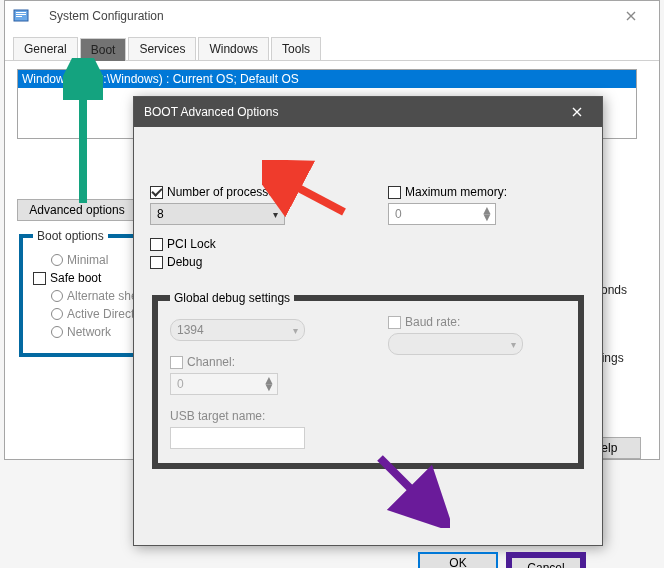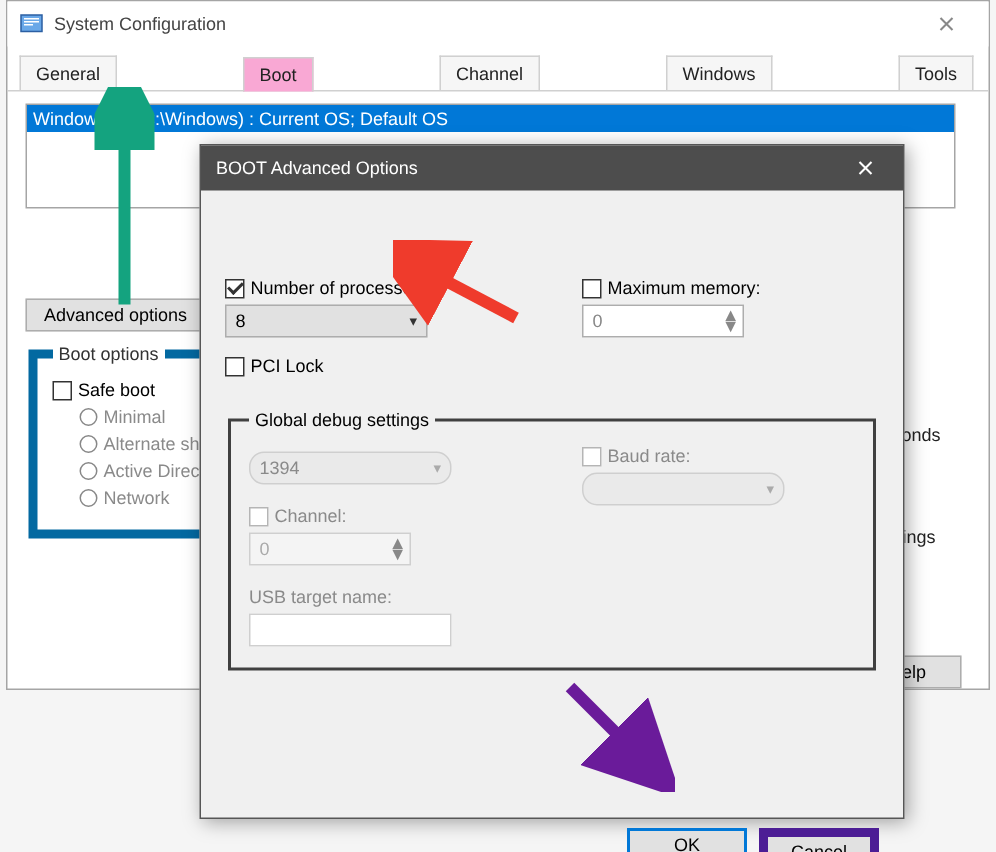--- a/index.html
+++ b/index.html
@@ -7,46 +7,45 @@
 
   
   .sysconfig {
     position: absolute; left: 4px; top: 0; width: 656px; height: 460px;
     background: #ffffff; border: 1px solid #a5a5a5;
   }
   .sysconfig-titlebar {
     height: 30px; display: flex; align-items: center; justify-content: space-between;
     padding: 0 8px; background: #ffffff;
   }
-  .sysconfig-title { display: flex; align-items: center; gap: 7px; color: #444; }
+  .sysconfig-title { display: flex; align-items: center; gap: 20px; color: #444; }
   .sysconfig-icon { width: 16px; height: 16px; }
   .sysconfig-close { width: 40px; height: 24px; display: flex; align-items: center; justify-content: center; color: #888; }
   .tabs {
     display: flex; padding: 6px 8px 0 8px; border-bottom: 1px solid #d0d0d0; gap: 0;
     position: relative;
-    justify-content: space-between;
   }
   .tab {
     padding: 4px 10px; border: 1px solid #d0d0d0; border-bottom: none;
     background: #f6f6f6; margin-right: 2px; color: #222;
   }
-  .tab.active { background: #f9a8d4; position: relative; top: 1px; }
+  .tab.active { background: #737373; position: relative; top: 1px; }
   .tabbody { padding: 8px 12px; }
   .bootlist {
     width: 620px; height: 70px; border: 1px solid #a5a5a5; background: #fff;
   }
   .bootlist-row {
     background: #0178d7; color: #fff; padding: 2px 4px; white-space: nowrap; overflow: hidden;
   }
   .adv-btn {
     margin-top: 60px; width: 120px; height: 22px; background: #e1e1e1;
     border: 1px solid #adadad; text-align: center; line-height: 20px;
   }
   .bootopts {
-    margin-top: 8px; border: 6px solid #0369a1; padding: 10px; width: 190px;
+    margin-top: 8px; border: 4px solid #0369a1; padding: 10px; width: 190px;
   }
   .bootopts legend { padding: 0 4px; color: #333; }
   .chk-row { display: flex; align-items: center; gap: 4px; margin-bottom: 4px; }
   .chk { width: 13px; height: 13px; border: 1px solid #333; background: #fff; display: inline-block; }
   .radio { width: 12px; height: 12px; border: 1px solid #888; border-radius: 50%; background: #fff; display: inline-block; }
   .grey { color: #8a8a8a; }
   .rightlabels { position: absolute; right: 32px; top: 282px; font-size: 12px; color: #222; }
   .rightlabels div { margin-bottom: 54px; }
   .help-btn {
     position: absolute; right: 18px; top: 436px; width: 72px; height: 22px;
@@ -81,21 +80,21 @@
   .dropdown.disabled { background: #eaeaea; color: #8a8a8a; border-color: #cfcfcf; border-radius: 10px; }
   .chev { font-size: 10px; color: #333; }
   .spinner {
     width: 108px; height: 22px; background: #fff; border: 1px solid #adadad;
     display: flex; align-items: center; justify-content: space-between; padding: 0 2px 0 6px;
     margin-top: 4px; color: #888;
   }
   .spinner.disabled { color: #aaa; background: #f4f4f4; border-color: #cfcfcf; }
   .spin-btns { display: flex; flex-direction: column; font-size: 7px; line-height: 7px; color: #888; }
   fieldset.gds {
-    border: 2px solid #404040; margin-top: 18px; padding: 10px 12px 14px 12px;
+    border: 6px solid #404040; margin-top: 18px; padding: 10px 12px 14px 12px;
   }
   fieldset.gds legend { padding: 0 4px; }
   .usb-input {
     width: 135px; height: 22px; background: #fff; border: 1px solid #cfcfcf; margin-top: 4px;
   }
   .modal-buttons {
     position: absolute; right: 16px; bottom: 14px; display: flex; gap: 8px;
   }
   .btn {
     width: 80px; height: 23px; background: #e1e1e1; border: 6px solid #4c1d95;
@@ -123,40 +122,40 @@
     <div class="sysconfig-close">
       <svg width="10" height="10">
           <path d="M1 1 L9 9 M9 1 L1 9" stroke="#888" stroke-width="1.4"></path>
         </svg>
     </div>
   </div>
 
   <div class="tabs">
     <div class="tab">General</div>
     <div class="tab active">Boot</div>
-    <div class="tab">Channel</div>
+    <div class="tab">Services</div>
     <div class="tab">Windows</div>
     <div class="tab">Tools</div>
   </div>
 
   <div class="tabbody">
     <div class="bootlist">
       <div class="bootlist-row">Windows 10 (C:\Windows) : Current OS; Default OS</div>
     </div>
     <div class="adv-btn">Advanced options</div>
 
     <fieldset class="bootopts">
       <legend>Boot options</legend>
+      <div class="chk-row" style="margin-left:18px">
+        <span class="radio"></span>
+        <span class="grey">Minimal</span>
+      </div>
       <div class="chk-row">
         <span class="chk"></span>
         <span>Safe boot</span>
-      </div>
-      <div class="chk-row" style="margin-left:18px">
-        <span class="radio"></span>
-        <span class="grey">Minimal</span>
       </div>
       <div class="chk-row" style="margin-left:18px">
         <span class="radio"></span>
         <span class="grey">Alternate shell</span>
       </div>
       <div class="chk-row" style="margin-left:18px">
         <span class="radio"></span>
         <span class="grey">Active Directory repair</span>
       </div>
       <div class="chk-row" style="margin-left:18px">
@@ -190,20 +189,24 @@
           <span class="chk chk-checked"></span>
           <span>Number of processors:</span>
         </div>
         <div class="dropdown">
           <span>8</span>
           <span class="chev">▾</span>
         </div>
         <div class="chk-row" style="margin-top:12px">
           <span class="chk"></span>
           <span>PCI Lock</span>
+        </div>
+        <div class="chk-row">
+          <span class="chk"></span>
+          <span>Debug</span>
         </div>
       </div>
       <div class="col">
         <div class="chk-row">
           <span class="chk"></span>
           <span>Maximum memory:</span>
         </div>
         <div class="spinner">
           <span>0</span>
           <span class="spin-btns">

